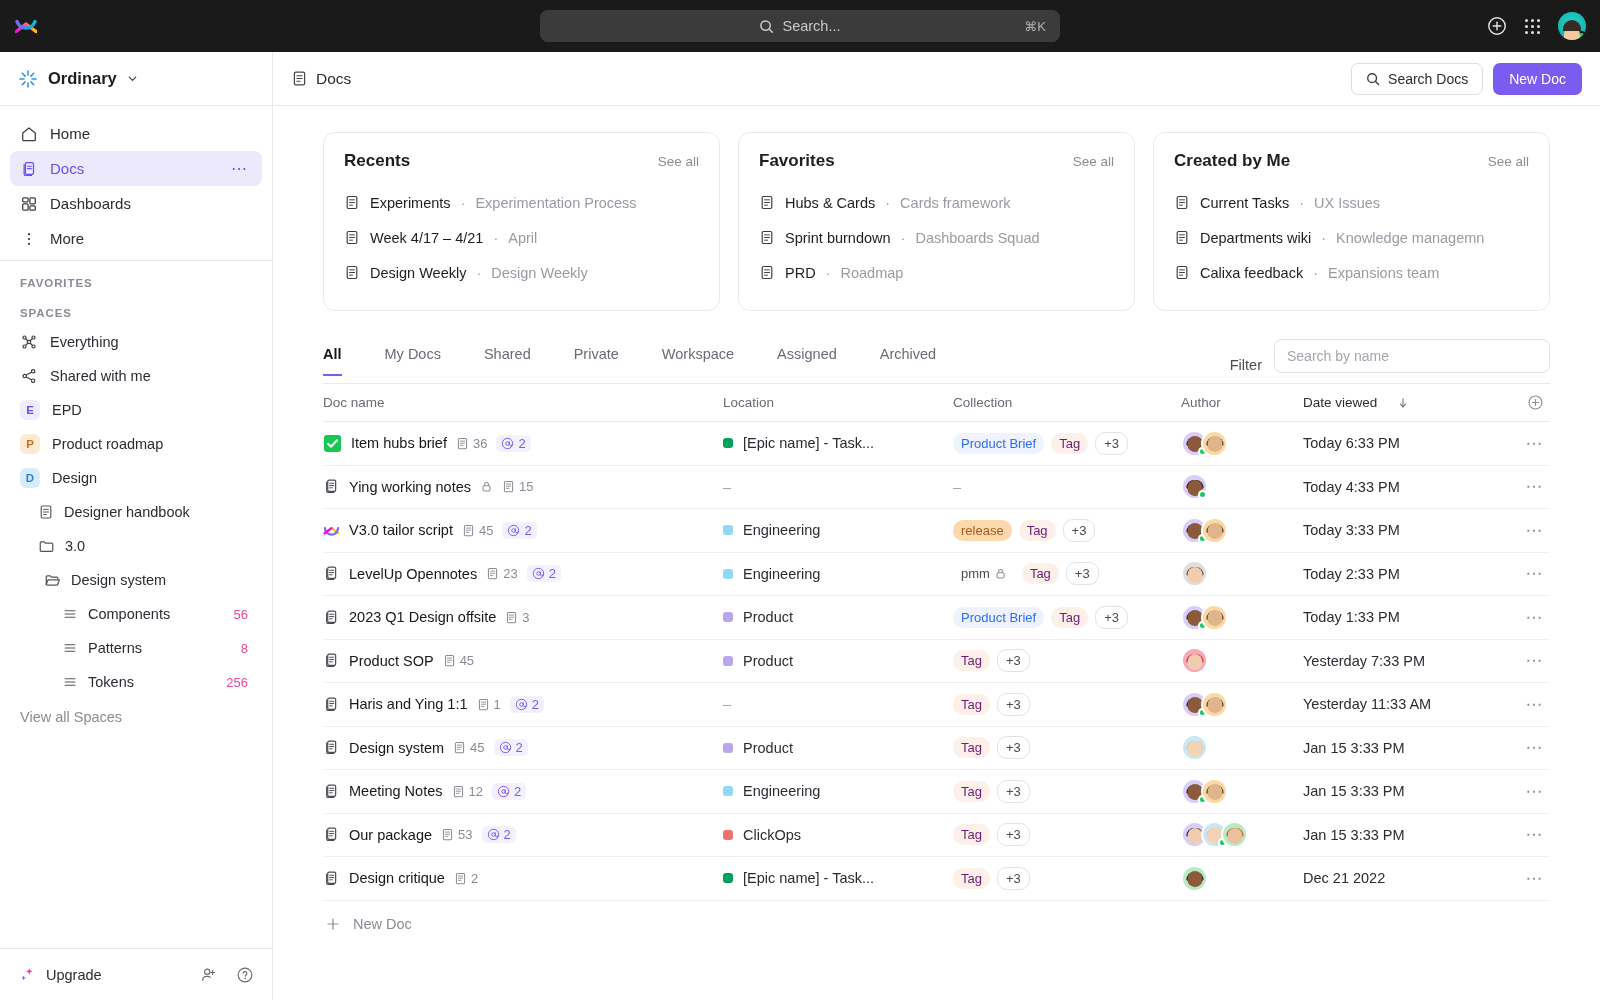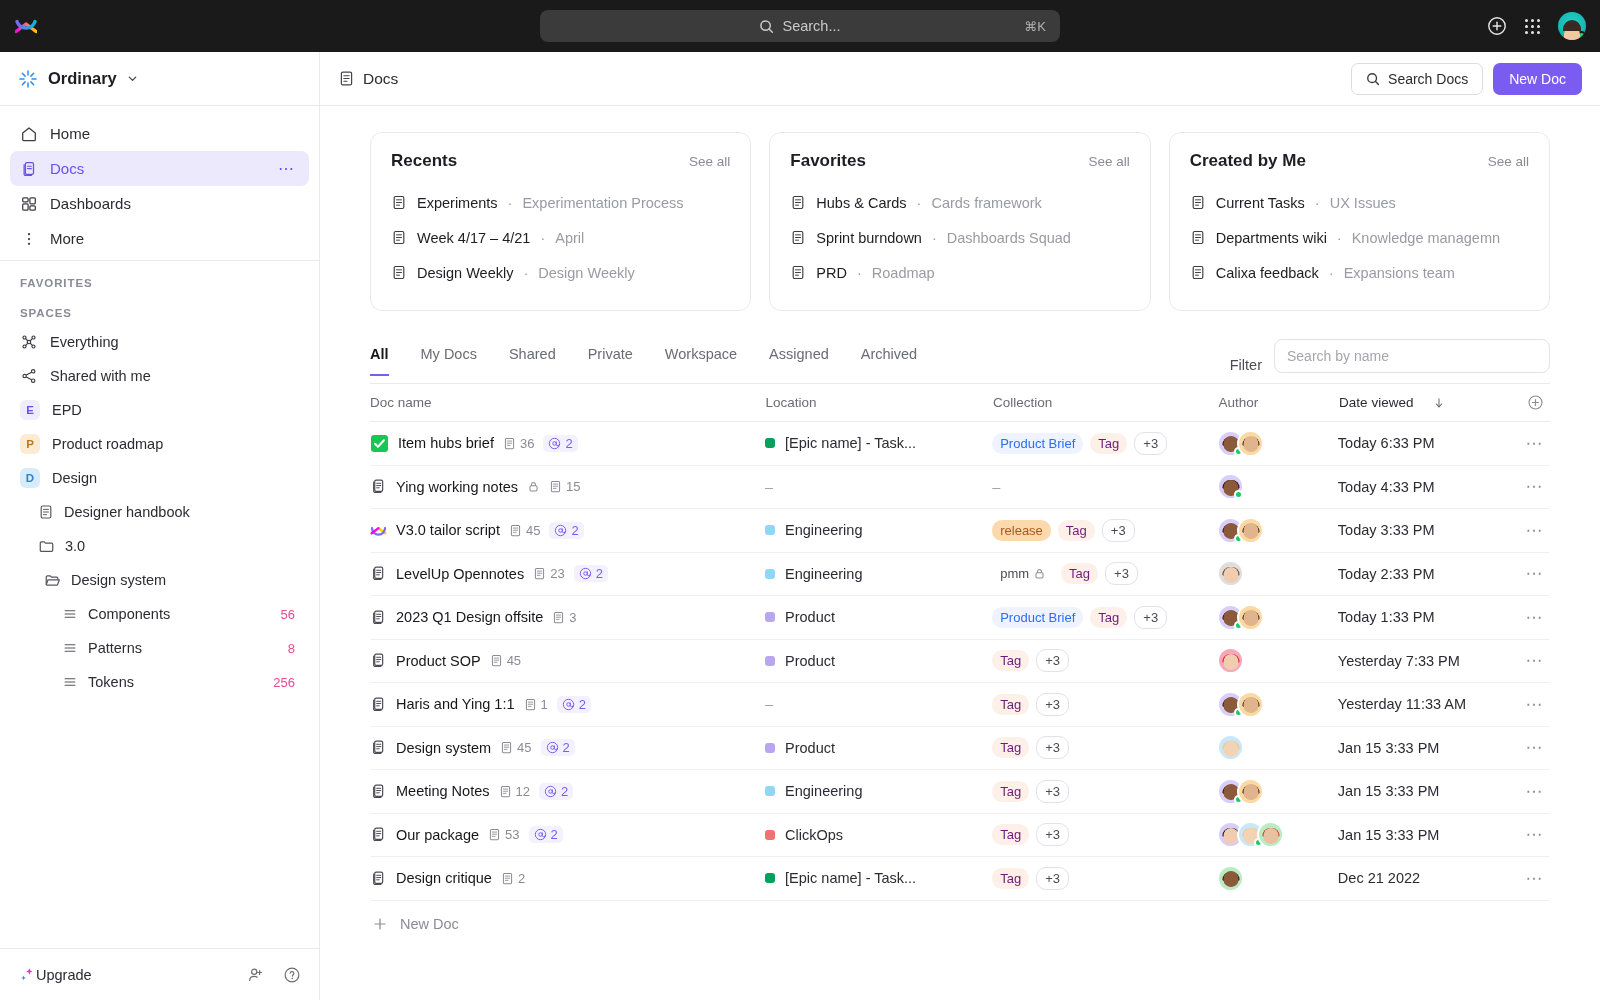--- a/index.html
+++ b/index.html
@@ -44,21 +44,21 @@
     width:18px; height:11px; border-radius:9px 9px 0 0; background:#3a2a22; z-index:2;
   }
   .presence {
     position:absolute; right:0; bottom:0; width:9px; height:9px; border-radius:50%;
     background:#2ecc71; border:2px solid #1a1a1a;
   }
   
   .app { display: flex; height: 948px; }
   
   .sidebar {
-    width: 320px; border-right: 1px solid #e9e9ed; display: flex; flex-direction: column;
+    width: 273px; border-right: 1px solid #e9e9ed; display: flex; flex-direction: column;
     background:#fff;
   }
   .ws-header {
     height: 54px; display: flex; align-items: center; gap: 10px; padding: 0 18px;
     border-bottom: 1px solid #e9e9ed;
   }
   .ws-name { font-size: 16.5px; font-weight: 600; color: #1d1d24; }
   .nav { padding: 10px 10px 4px 10px; border-bottom: 1px solid #e9e9ed; }
   .nav-item {
     height: 35px; display: flex; align-items: center; gap: 12px; padding: 0 10px;
@@ -84,21 +84,21 @@
     display:flex; align-items:center; justify-content:center;
   }
   .tree-item {
     height: 34px; display:flex; align-items:center; gap: 10px;
     font-size: 14.5px; color:#2b2b33; cursor:pointer; position:relative;
   }
   .tree-item .count { position:absolute; right: 24px; font-size: 13px; color:#ec4899; }
   .view-all { padding: 10px 20px; font-size: 14.5px; color:#8b8b96; cursor:pointer; }
   .sidebar-footer {
     margin-top:auto; border-top:1px solid #e9e9ed; height: 52px;
-    display:flex; align-items:center; padding: 0 18px; 
+    display:flex; align-items:center; padding: 0 18px; gap: 10px;
   }
   .upgrade-txt { font-size:14.5px; color:#2b2b33; }
   .footer-right { margin-left:auto; display:flex; gap:18px; color:#6b6b75; }
   
   .main { flex: 1; display: flex; flex-direction: column; min-width: 0; }
   .page-header {
     height: 54px; border-bottom: 1px solid #e9e9ed; display:flex; align-items:center;
     padding: 0 18px; gap: 8px;
   }
   .page-title { font-size: 15.5px; color:#2b2b33; }
@@ -122,21 +122,21 @@
   .card-head { display:flex; align-items:baseline; margin-bottom: 14px; }
   .card-title { font-size: 17px; font-weight: 650; color:#1d1d24; }
   .see-all { margin-left:auto; font-size: 13.5px; color:#8b8b96; cursor:pointer; }
   .card-row {
     display:flex; align-items:center; gap:10px; height: 35px;
     font-size: 14.5px; color:#1d1d24; cursor:pointer; white-space:nowrap; overflow:hidden;
   }
   .card-row .sub { color:#9a9aa4; }
   
   .tabs-bar { display:flex; align-items:center; margin-top: 28px; }
-  .tabs { display:flex; gap: 32px; justify-content: space-between; }
+  .tabs { display:flex; gap: 43px; justify-content: space-between; }
   .tab {
     font-size: 14.5px; color:#6b6b75; padding-bottom: 12px; cursor:pointer;
     border-bottom: 2px solid transparent;
   }
   .tab.active { color:#17171c; font-weight:600; border-bottom-color:#7b5cf0; }
   .filter-wrap { margin-left:auto; display:flex; align-items:flex-end; gap:12px; padding-bottom: 10px;}
   .filter-label { font-size:14.5px; color:#4b4b55; }
   .filter-input {
     width: 276px; height: 34px; border:1px solid #e2e2e8; border-radius:8px;
     padding: 0 12px; font-size: 14px; color:#1d1d24; outline:none;
@@ -436,20 +436,21 @@
               <line x1="3.5" y1="5.3" x2="14.5" y2="5.3"></line>
               <line x1="3.5" y1="9" x2="14.5" y2="9"></line>
               <line x1="3.5" y1="12.7" x2="14.5" y2="12.7"></line>
             </g>
           </svg>
       </span>
       <span>Tokens</span>
       <span class="count">256</span>
     </div>
 
+    <div class="view-all">View all Spaces</div>
 
     <div class="sidebar-footer">
       <span>
         <svg width="18" height="18" viewBox="0 0 20 20">
           <path d="M12.6 2.4 l1.05 2.55 2.55 1.05 -2.55 1.05 -1.05 2.55 -1.05-2.55 -2.55-1.05 2.55-1.05 Z" fill="#ff2bb5"></path>
           <path d="M6.2 10.6 l.75 1.85 1.85 .75 -1.85 .75 -.75 1.85 -.75-1.85 -1.85-.75 1.85-.75 Z" fill="#4b7bf5"></path>
         </svg>
       </span>
       <span class="upgrade-txt">Upgrade</span>
       <span class="footer-right">

